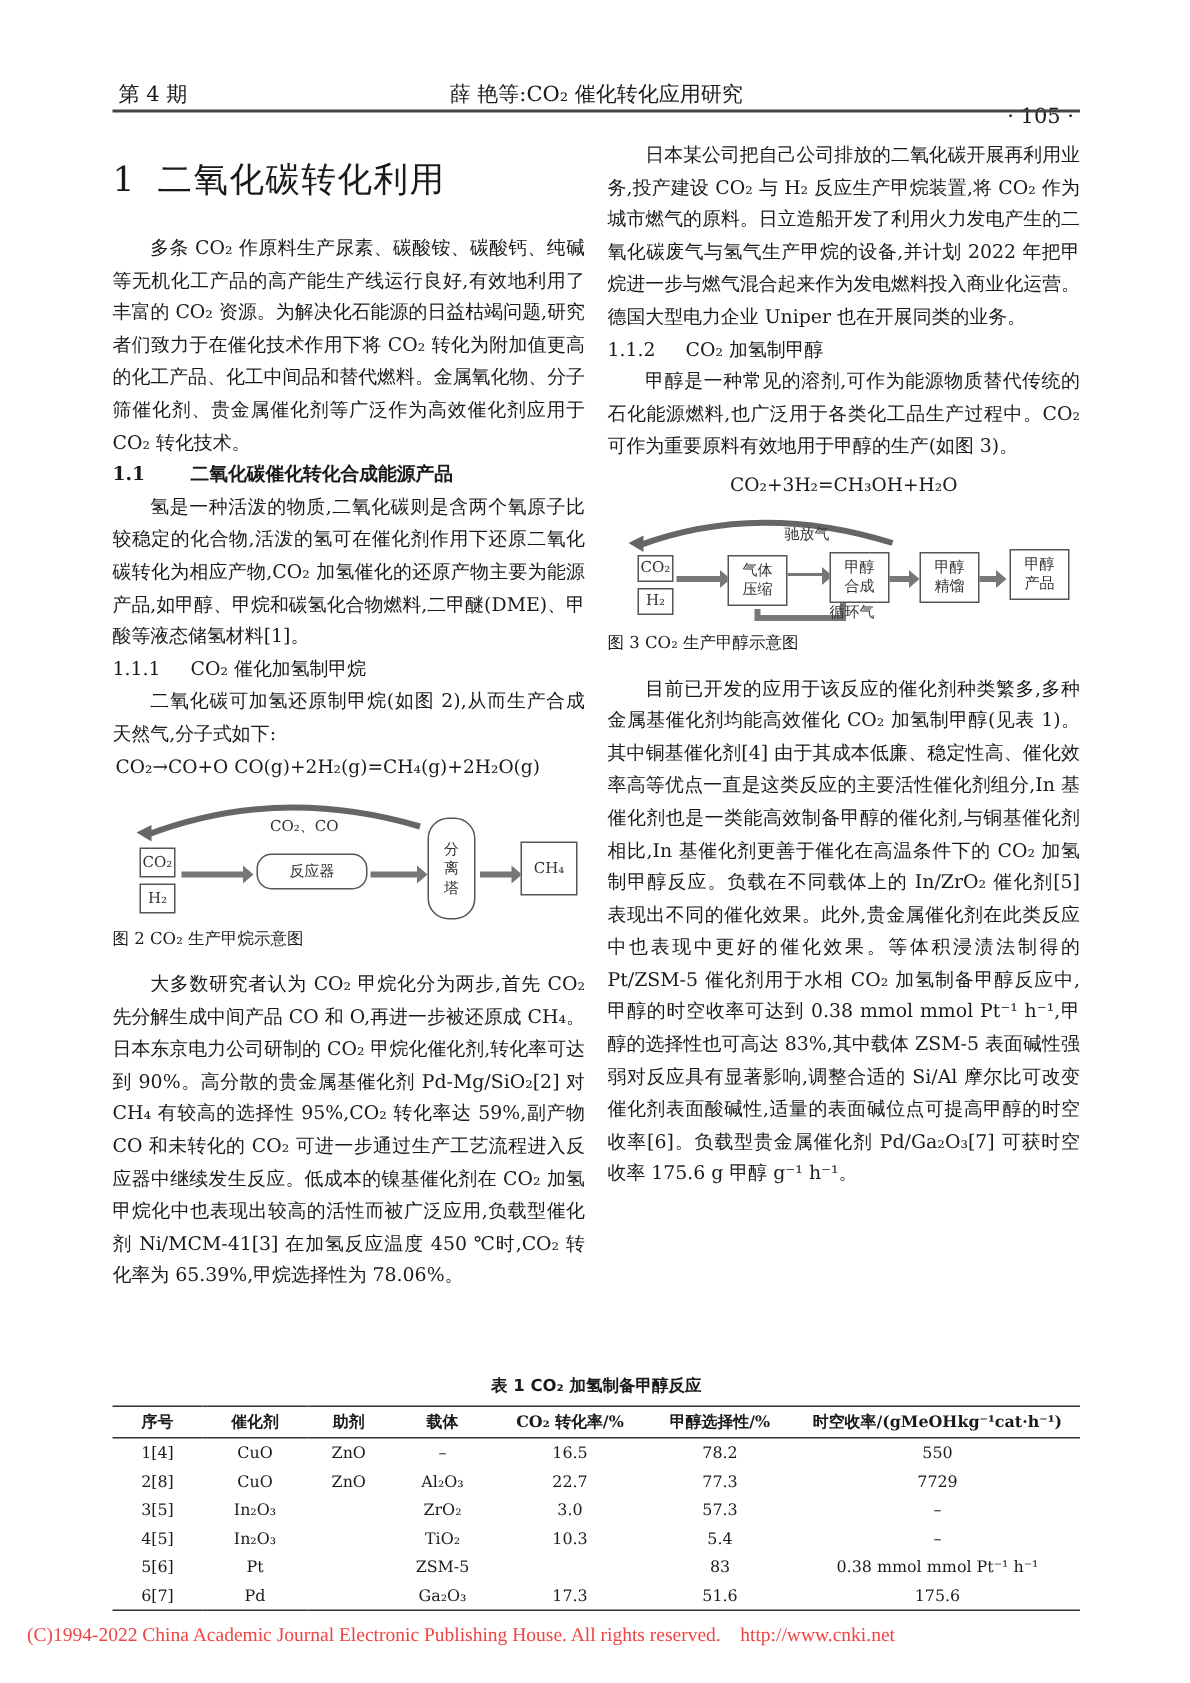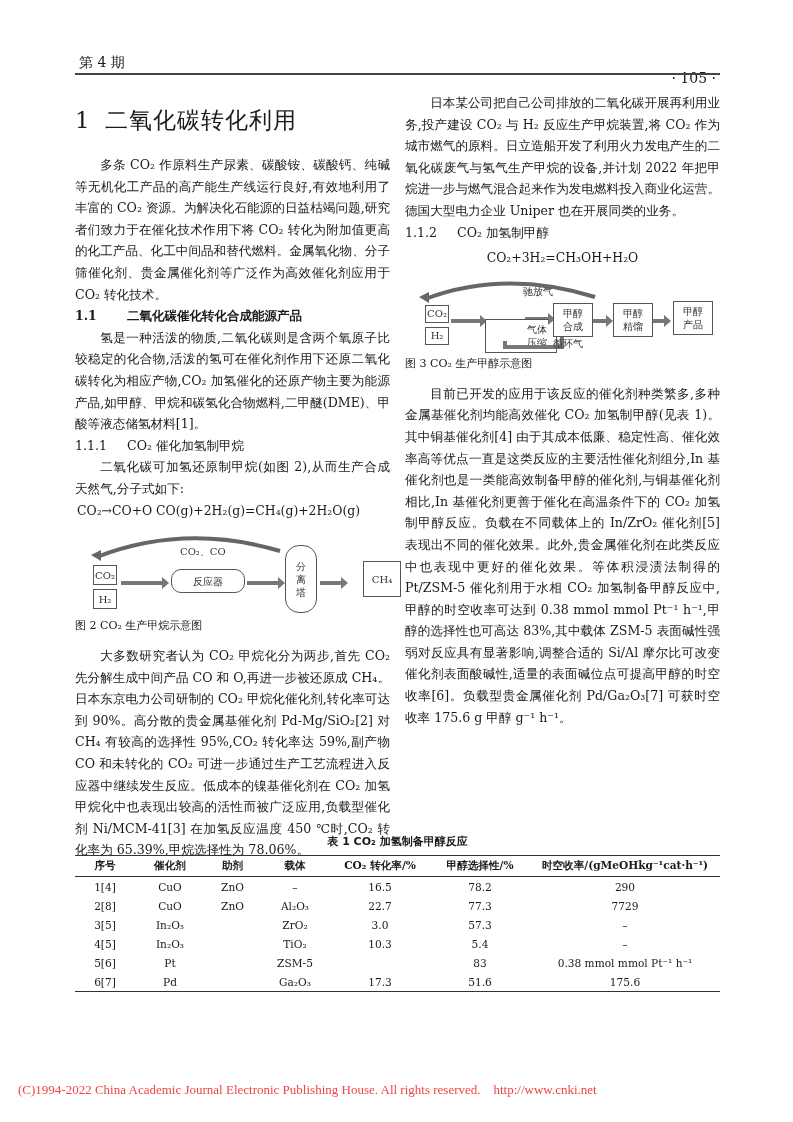--- a/index.html
+++ b/index.html
@@ -33,36 +33,37 @@
   .figure { position: relative; margin: 6px 0 2px 0; }
   .fig-caption { font-size: 11px; line-height: 18px; margin: 2px 0 10px 0; }
   .box { position: absolute; border: 1.4px solid #555; background: #fff; font-size: 10px; color: #333;
          display: flex; align-items: center; justify-content: center; text-align: center; line-height: 13px;
          font-family: "DejaVu Serif", serif; }
   .arrow { position: absolute; height: 4px; background: #777; }
   .arrow::after { content: ""; position: absolute; right: -6px; top: -4px; border-left: 7px solid #777;
                   border-top: 6px solid transparent; border-bottom: 6px solid transparent; }
   .lbl { position: absolute; font-size: 10px; color: #333; }
 
-  .table-wrap { position: absolute; left: 75px; top: 834px; width: 645px; }
+  .table-wrap { position: absolute; left: 75px; top: 916px; width: 645px; }
   .table-title { text-align: center; font-size: 11px; font-weight: bold; font-family: "DejaVu Sans", sans-serif; margin-bottom: 6px; }
   table { width: 100%; border-collapse: collapse; font-size: 10.6px; }
   thead tr { border-top: 1.6px solid #333; border-bottom: 1px solid #333; }
   tbody tr:last-child { border-bottom: 1.6px solid #333; }
   th { font-weight: bold; height: 20px; text-align: center; padding: 0; }
   td { height: 19px; text-align: center; padding: 0; }
 
   .footer { position: absolute; left: 18px; top: 1082px; font-family: "Liberation Serif", serif;
             font-size: 13px; color: #ef4444; white-space: pre; }
 </style>
 </head>
 <body>
 
 <div class="header">
   <span class="left">第 4 期</span>
+  <span class="center">薛  艳等:CO₂ 催化转化应用研究</span>
   <span class="right">· 105 ·</span>
 </div>
 <div class="header-rule"></div>
 
 <div class="col left">
   <div class="h1">
     <span class="num">1</span><span>二氧化碳转化利用</span>
   </div>
   <p>多条 CO₂ 作原料生产尿素、碳酸铵、碳酸钙、纯碱等无机化工产品的高产能生产线运行良好,有效地利用了丰富的 CO₂ 资源。为解决化石能源的日益枯竭问题,研究者们致力于在催化技术作用下将 CO₂ 转化为附加值更高的化工产品、化工中间品和替代燃料。金属氧化物、分子筛催化剂、贵金属催化剂等广泛作为高效催化剂应用于 CO₂ 转化技术。</p>
   <div class="h2">
@@ -85,44 +86,45 @@
     <div class="box" style="left:18px; top:62px; width:22px; height:18px;">H₂</div>
     <div class="arrow" style="left:46px; top:54px; width:42px;"></div>
     <div class="box" style="left:96px; top:42px; width:72px; height:22px; border-radius:10px;">反应器</div>
     <div class="arrow" style="left:172px; top:54px; width:32px;"></div>
     <div class="box" style="left:210px; top:18px; width:30px; height:66px; border-radius:14px; flex-direction:column;">
       <span>分</span>
       <span>离</span>
       <span>塔</span>
     </div>
     <div class="arrow" style="left:245px; top:54px; width:22px;"></div>
-    <div class="box" style="left:288px; top:34px; width:36px; height:34px;">CH₄</div>
+    <div class="box" style="left:272px; top:34px; width:36px; height:34px;">CH₄</div>
   </div>
   <div class="fig-caption">图 2   CO₂ 生产甲烷示意图</div>
 
   <p>大多数研究者认为 CO₂ 甲烷化分为两步,首先 CO₂ 先分解生成中间产品 CO 和 O,再进一步被还原成 CH₄。日本东京电力公司研制的 CO₂ 甲烷化催化剂,转化率可达到 90%。高分散的贵金属基催化剂 Pd-Mg/SiO₂[2] 对 CH₄ 有较高的选择性 95%,CO₂ 转化率达 59%,副产物 CO 和未转化的 CO₂ 可进一步通过生产工艺流程进入反应器中继续发生反应。低成本的镍基催化剂在 CO₂ 加氢甲烷化中也表现出较高的活性而被广泛应用,负载型催化剂 Ni/MCM-41[3] 在加氢反应温度 450 ℃时,CO₂ 转化率为 65.39%,甲烷选择性为 78.06%。</p>
 </div>
 
 <div class="col right">
   <p>日本某公司把自己公司排放的二氧化碳开展再利用业务,投产建设 CO₂ 与 H₂ 反应生产甲烷装置,将 CO₂ 作为城市燃气的原料。日立造船开发了利用火力发电产生的二氧化碳废气与氢气生产甲烷的设备,并计划 2022 年把甲烷进一步与燃气混合起来作为发电燃料投入商业化运营。德国大型电力企业 Uniper 也在开展同类的业务。</p>
   <div class="h3">
     <span class="num">1.1.2</span><span>CO₂ 加氢制甲醇</span>
   </div>
+  <p>甲醇是一种常见的溶剂,可作为能源物质替代传统的石化能源燃料,也广泛用于各类化工品生产过程中。CO₂ 可作为重要原料有效地用于甲醇的生产(如图 3)。</p>
   <p class="eq center">CO₂+3H₂=CH₃OH+H₂O</p>
 
   <div class="figure" style="height:78px; width:315px;">
     <svg width="315" height="30" style="position:absolute;left:0;top:0">
       <path d="M20 24 Q100 -6 190 22" stroke="#666" stroke-width="4" fill="none"></path>
       <polygon points="14,22 24,17 24,28" fill="#666"></polygon>
     </svg>
     <span class="lbl" style="left:118px; top:6px;">驰放气</span>
     <div class="box" style="left:20px; top:30px; width:22px; height:16px;">CO₂</div>
     <div class="box" style="left:20px; top:52px; width:22px; height:16px;">H₂</div>
     <div class="arrow" style="left:46px; top:44px; width:30px;"></div>
-    <div class="box" style="left:80px; top:44px; width:38px; height:32px; white-space:pre;padding-left:32px;">气体
+    <div class="box" style="left:80px; top:30px; width:38px; height:32px; white-space:pre;">气体
 压缩</div>
     <div class="arrow" style="left:120px; top:42px; width:24px; height:2px;"></div>
     <div class="box" style="left:148px; top:28px; width:38px; height:32px; white-space:pre;">甲醇
 合成</div>
     <svg width="315" height="78" style="position:absolute;left:0;top:0">
       <path d="M157 62 L157 72 L100 72 L100 66" stroke="#777" stroke-width="4" fill="none"></path>
     </svg>
     <span class="lbl" style="left:112px; top:58px;margin-left:36px;">循环气</span>
     <div class="arrow" style="left:188px; top:44px; width:14px;"></div>
     <div class="box" style="left:208px; top:28px; width:38px; height:32px; white-space:pre;">甲醇
@@ -151,21 +153,21 @@
       </tr>
     </thead>
     <tbody>
       <tr>
         <td>1[4]</td>
           <td>CuO</td>
           <td>ZnO</td>
           <td>–</td>
           <td>16.5</td>
           <td>78.2</td>
-          <td>290</td>
+          <td>550</td>
       </tr>
       <tr>
         <td>2[8]</td>
           <td>CuO</td>
           <td>ZnO</td>
           <td>Al₂O₃</td>
           <td>22.7</td>
           <td>77.3</td>
           <td>7729</td>
       </tr>

